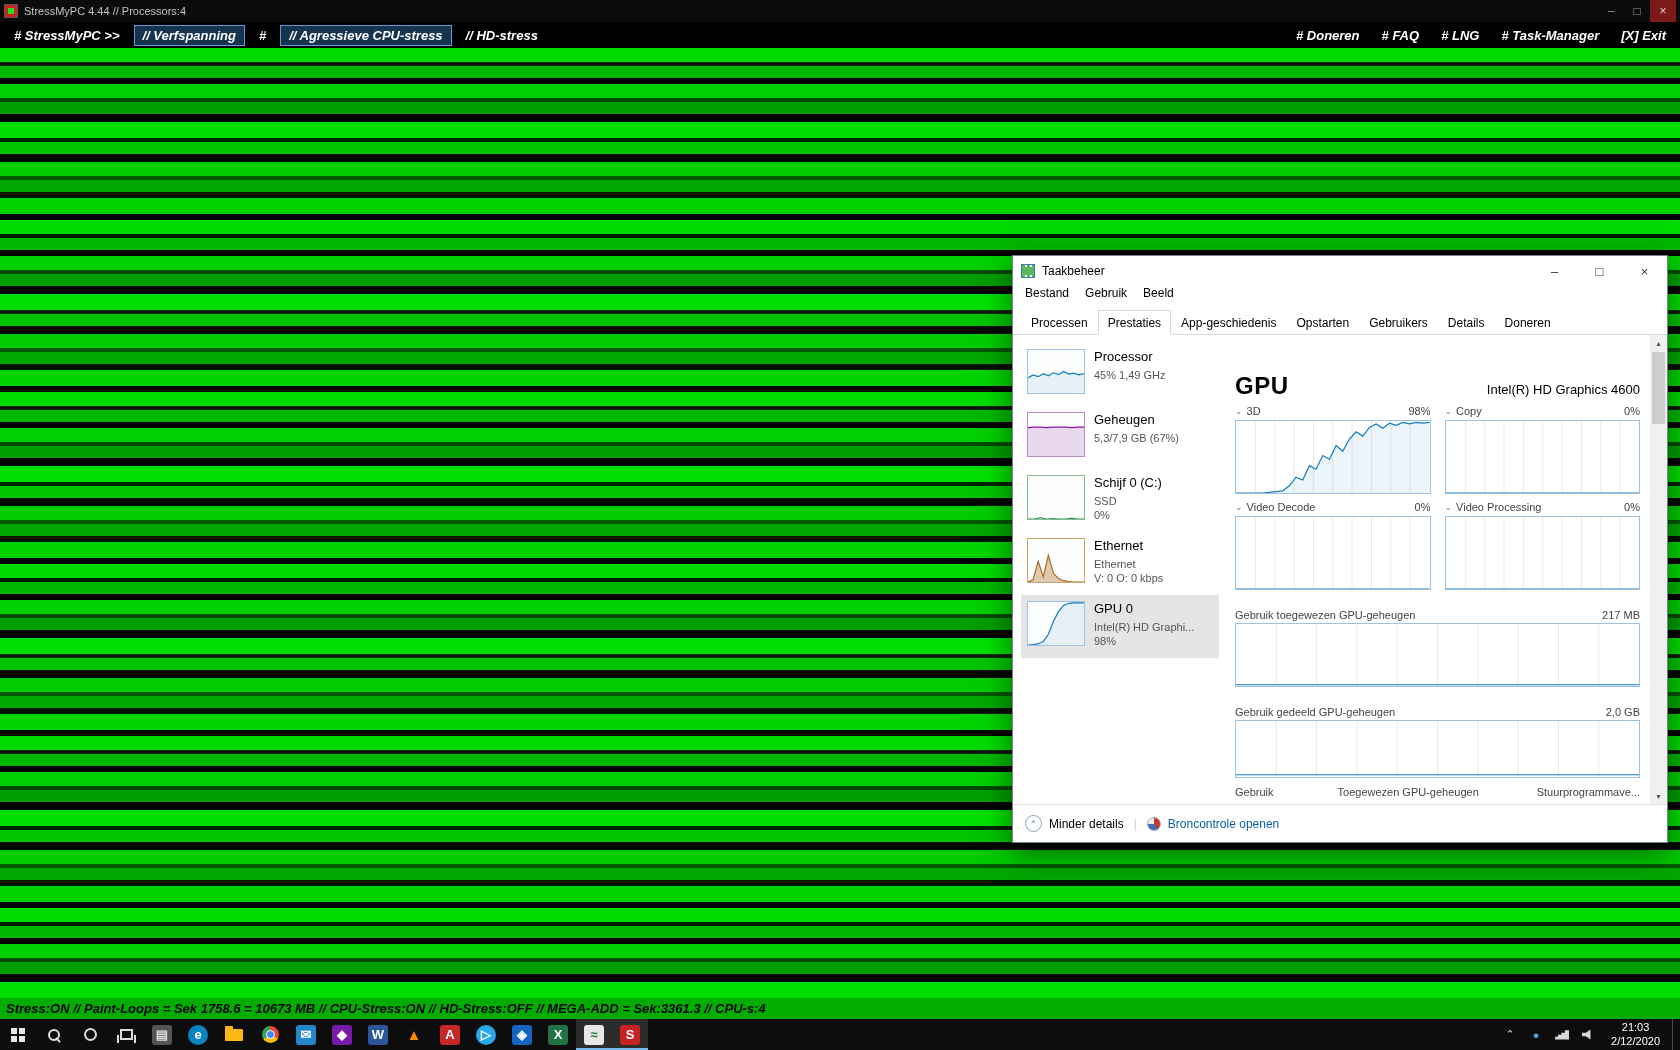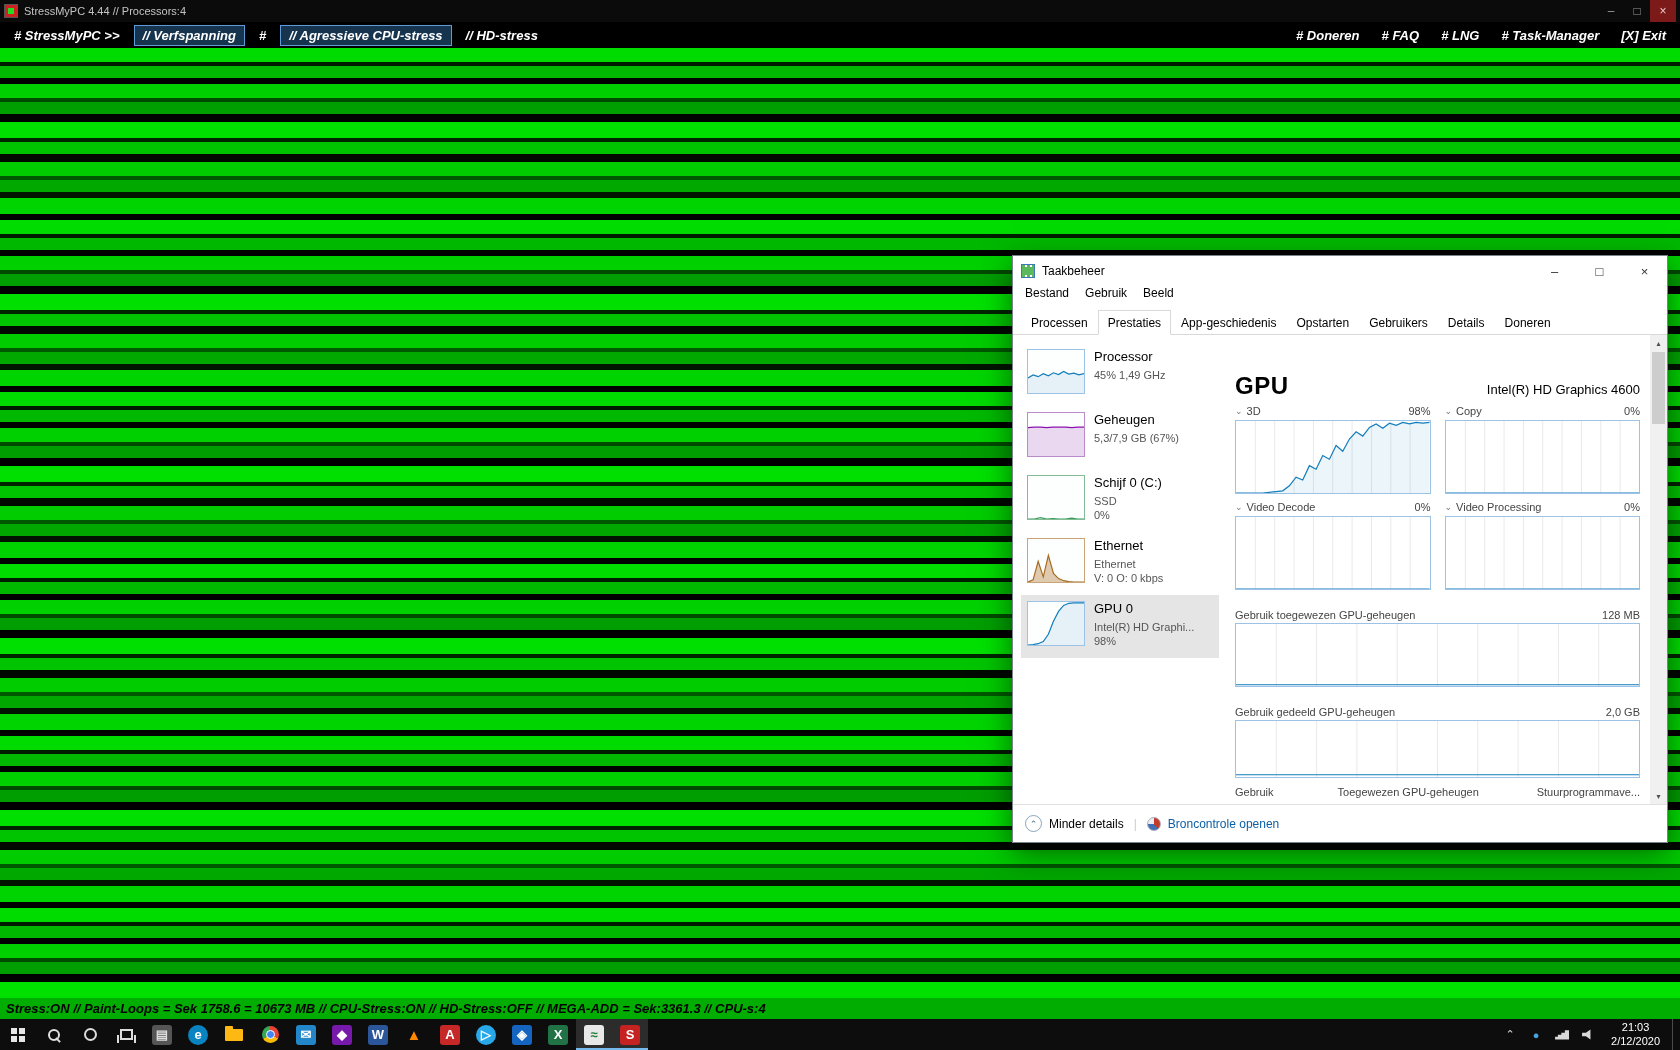--- a/index.html
+++ b/index.html
@@ -351,21 +351,21 @@
                   <line x1="80" x2="80" y1="0" y2="100" stroke="#e9e9e9" vector-effect="non-scaling-stroke"></line>
                   <line x1="90" x2="90" y1="0" y2="100" stroke="#e9e9e9" vector-effect="non-scaling-stroke"></line>
                   <polyline points="0.00,100 11.11,100 22.22,100 33.33,100 44.44,100 55.56,100 66.67,100 77.78,100 88.89,100 100.00,100" fill="none" stroke="#117dbb" stroke-width="1.2" vector-effect="non-scaling-stroke"></polyline>
                 </svg>
               </div>
           </div>
         </div>
 
         <div class="mem-head">
           <span>Gebruik toegewezen GPU-geheugen</span>
-          <span class="val">128 MB</span>
+          <span class="val">217 MB</span>
         </div>
         <div class="chart mem1">
             <svg viewBox="0 0 100 100" preserveAspectRatio="none" style="width: 100%; height: 100%; display: block;">
               <line x1="10" x2="10" y1="0" y2="100" stroke="#e9e9e9" vector-effect="non-scaling-stroke"></line>
               <line x1="20" x2="20" y1="0" y2="100" stroke="#e9e9e9" vector-effect="non-scaling-stroke"></line>
               <line x1="30" x2="30" y1="0" y2="100" stroke="#e9e9e9" vector-effect="non-scaling-stroke"></line>
               <line x1="40" x2="40" y1="0" y2="100" stroke="#e9e9e9" vector-effect="non-scaling-stroke"></line>
               <line x1="50" x2="50" y1="0" y2="100" stroke="#e9e9e9" vector-effect="non-scaling-stroke"></line>
               <line x1="60" x2="60" y1="0" y2="100" stroke="#e9e9e9" vector-effect="non-scaling-stroke"></line>
               <line x1="70" x2="70" y1="0" y2="100" stroke="#e9e9e9" vector-effect="non-scaling-stroke"></line>

